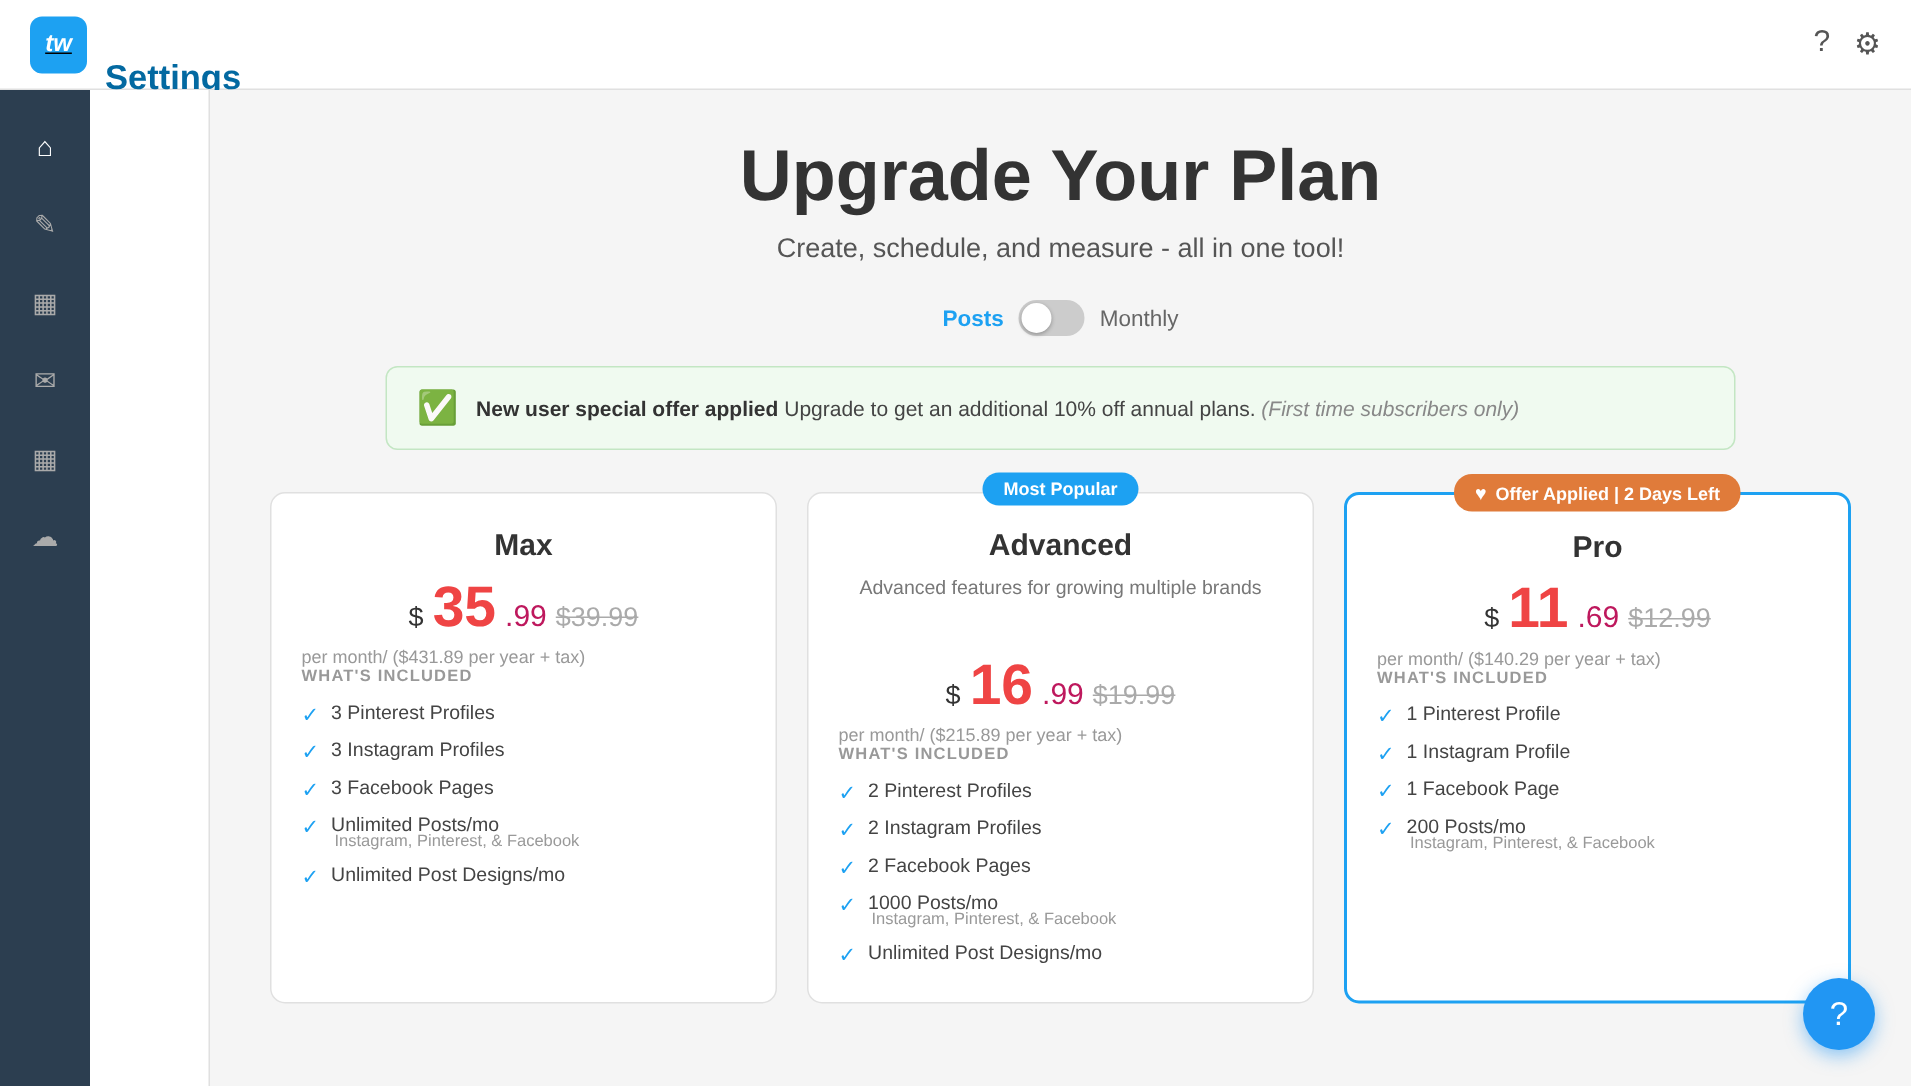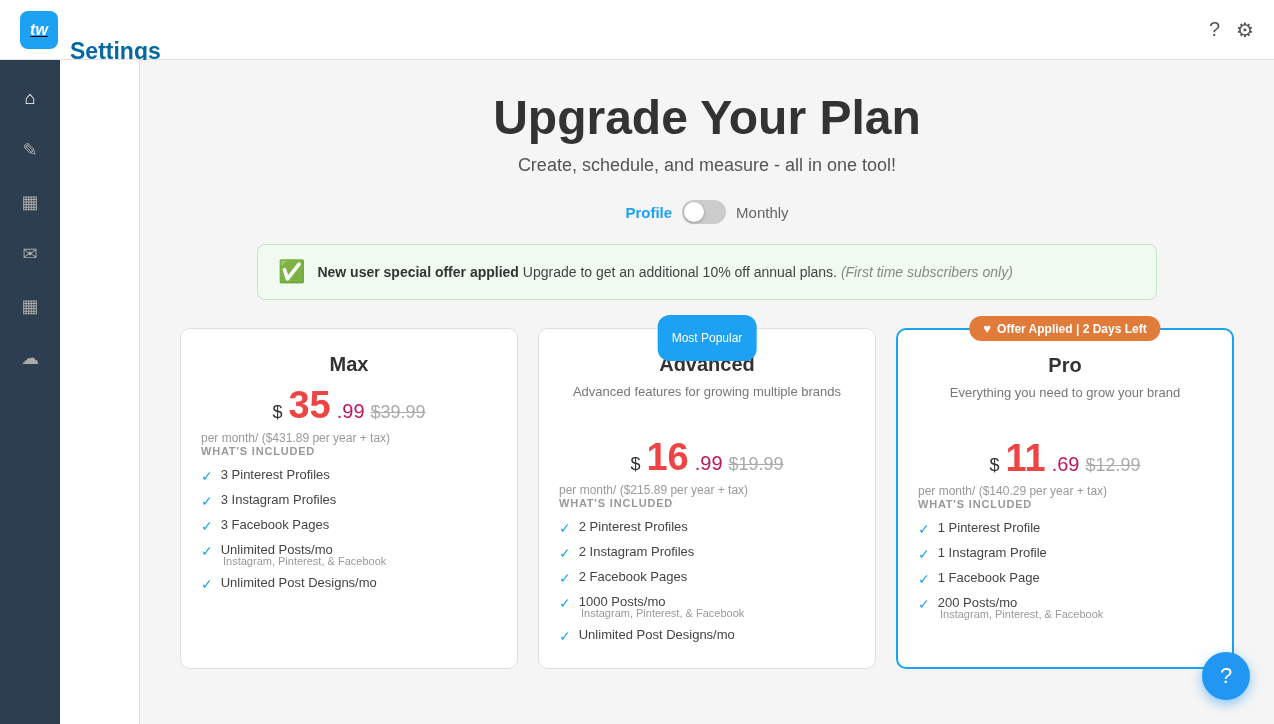--- a/index.html
+++ b/index.html
@@ -84,22 +84,22 @@
     .plan-card {
       background: #fff; border-radius: 10px; border: 1px solid #e0e0e0;
       padding: 24px 20px; position: relative;
     }
     .plan-card.highlighted {
       border: 2px solid #1da1f2;
     }
 
     .badge-popular {
       position: absolute; top: -14px; left: 50%; transform: translateX(-50%);
-      background: #1da1f2; color: #fff; font-size: 12px; font-weight: 400;
-      padding: 16px 14px; border-radius: 12px;
+      background: #1da1f2; color: #fff; font-size: 12px; font-weight: 700;
+      padding: 4px 14px; border-radius: 12px;
     }
     .badge-offer {
       position: absolute; top: -14px; left: 50%; transform: translateX(-50%);
       background: #e07b3a; color: #fff; font-size: 12px; font-weight: 600;
       padding: 5px 14px; border-radius: 12px;
       display: flex; align-items: center; gap: 6px; white-space: nowrap;
     }
     .badge-heart { font-size: 13px; }
 
     .plan-name { text-align: center; font-size: 20px; font-weight: 700; color: #333; margin-bottom: 8px; }
@@ -158,21 +158,21 @@
       <div class="sidebar-item">☁</div>
     </div>
 
     <div class="secondary-sidebar"></div>
 
     <div class="content">
       <h1 class="page-title">Upgrade Your Plan</h1>
       <p class="page-subtitle">Create, schedule, and measure - all in one tool!</p>
 
       <div class="billing-toggle">
-        <span class="billing-label">Profile</span>
+        <span class="billing-label">Posts</span>
         <div class="toggle-switch">
           <div class="toggle-knob"></div>
         </div>
         <span class="billing-label inactive">Monthly</span>
       </div>
 
       <div class="offer-banner">
         <span class="offer-check">✅</span>
         <span class="offer-text">
           <strong>New user special offer applied</strong>
@@ -258,21 +258,20 @@
             </li>
           </ul>
         </div>
 
         <div class="plan-card highlighted" style="position:relative;">
           <div class="badge-offer">
             <span class="badge-heart">♥</span>
             <span>Offer Applied | 2 Days Left</span>
           </div>
           <div class="plan-name">Pro</div>
-          <div class="plan-desc">Everything you need to grow your brand</div>
           <div class="plan-price">
             <span class="price-dollar">$</span>
             <span class="price-main">11</span>
             <span class="price-cents">.69</span>
             <span class="price-original">$12.99</span>
           </div>
           <div class="plan-period">per month/ ($140.29 per year + tax)</div>
           <div class="section-label">WHAT'S INCLUDED</div>
           <ul class="feature-list">
             <li class="feature-item">

